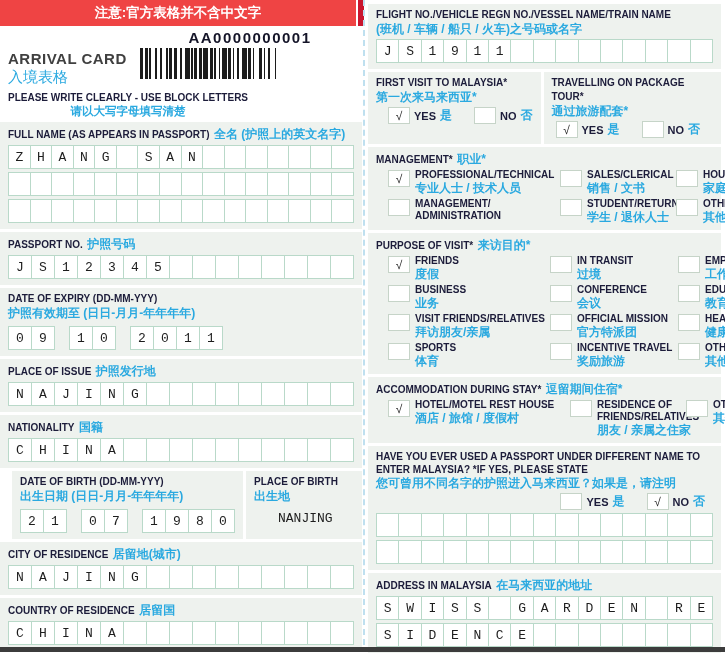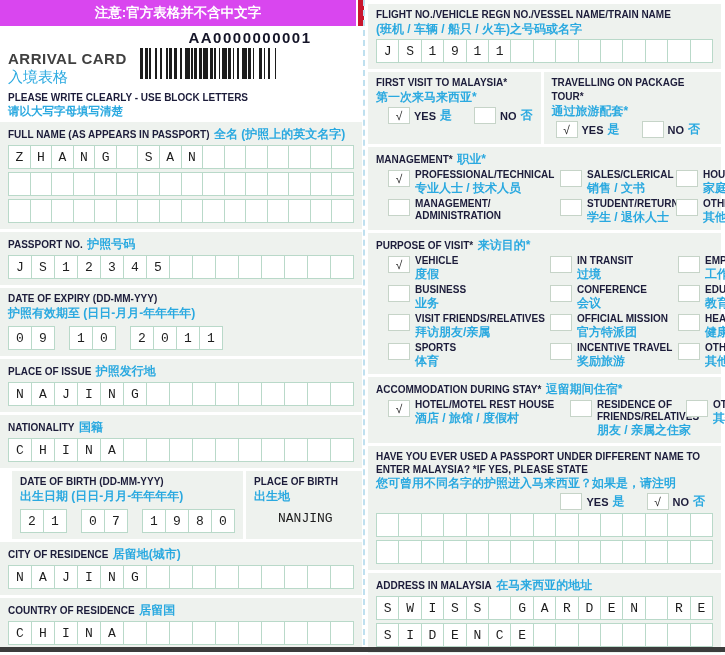--- a/index.html
+++ b/index.html
@@ -6,35 +6,35 @@
   body{font-family:"Liberation Sans",sans-serif;background:#fff;}
   #page{position:relative;width:725px;height:655px;background:#fff;overflow:hidden;}
 
   
   .col-left{position:absolute;left:0;top:0;width:362px;}
   .col-right{position:absolute;left:368px;top:4px;width:353px;}
   .divider{position:absolute;left:363px;top:0;height:645px;border-left:2px dashed #bfe0ef;}
   .bottombar{position:absolute;left:0;top:647px;width:725px;height:5px;background:#3c3c3c;}
 
   
-  .banner{width:356px;height:26px;background:#d946ef;color:#fff;font-weight:bold;
+  .banner{width:356px;height:26px;background:#ef4444;color:#fff;font-weight:bold;
           font-size:13.5px;text-align:center;line-height:26px;}
   .banner-sliver{position:absolute;left:358px;top:0;width:6px;height:26px;background:#c9162e;}
 
   
   .header{position:relative;height:96px;}
   .titles{position:absolute;left:8px;top:24px;}
   .t-en{font-size:15px;font-weight:bold;color:#404040;letter-spacing:.5px;}
   .t-zh{font-size:15px;font-weight:normal;color:#2aa9e0;margin-top:1px;}
   .bcwrap{position:absolute;right:2px;top:3px;width:220px;text-align:center;}
   .serial{font-size:15px;font-weight:bold;color:#141428;letter-spacing:1.5px;}
   .barcode{display:flex;height:31px;width:218px;margin-top:2px;overflow:hidden;}
   .notes{position:absolute;left:8px;bottom:3px;}
   .n-en{font-size:10px;font-weight:bold;color:#1c1c3a;}
-  .n-zh{font-size:11.5px;font-weight:bold;color:#2aa9e0;margin-top:1px;}
+  .n-zh{font-size:11.5px;font-weight:bold;color:#2aa9e0;margin-top:1px;text-align:center;}
 
   
   .sec{background:#eef2ee;padding:4px 8px 6px;margin-bottom:3px;}
   .lblline{line-height:14px;}
   .en{font-size:10px;font-weight:bold;color:#1c1c3a;}
   .zh{font-size:12px;font-weight:bold;color:#2aa9e0;}
   .split{display:flex;gap:3px;margin-bottom:3px;}
   .split>.sec{margin-bottom:0;}
 
   
@@ -489,21 +489,21 @@
 
     <div class="sec">
       <div class="lblline">
         <span class="en">PURPOSE OF VISIT*</span>
         <span class="zh">来访目的*</span>
       </div>
       <div class="optgrid purgrid" style="margin-left:12px;">
           <div class="opt">
             <span class="cb">√</span>
             <div class="opttext">
-              <span class="en">VEHICLE</span>
+              <span class="en">FRIENDS</span>
               <span class="zh">度假</span>
             </div>
           </div>
           <div class="opt">
             <span class="cb"></span>
             <div class="opttext">
               <span class="en">IN TRANSIT</span>
               <span class="zh">过境</span>
             </div>
           </div>

